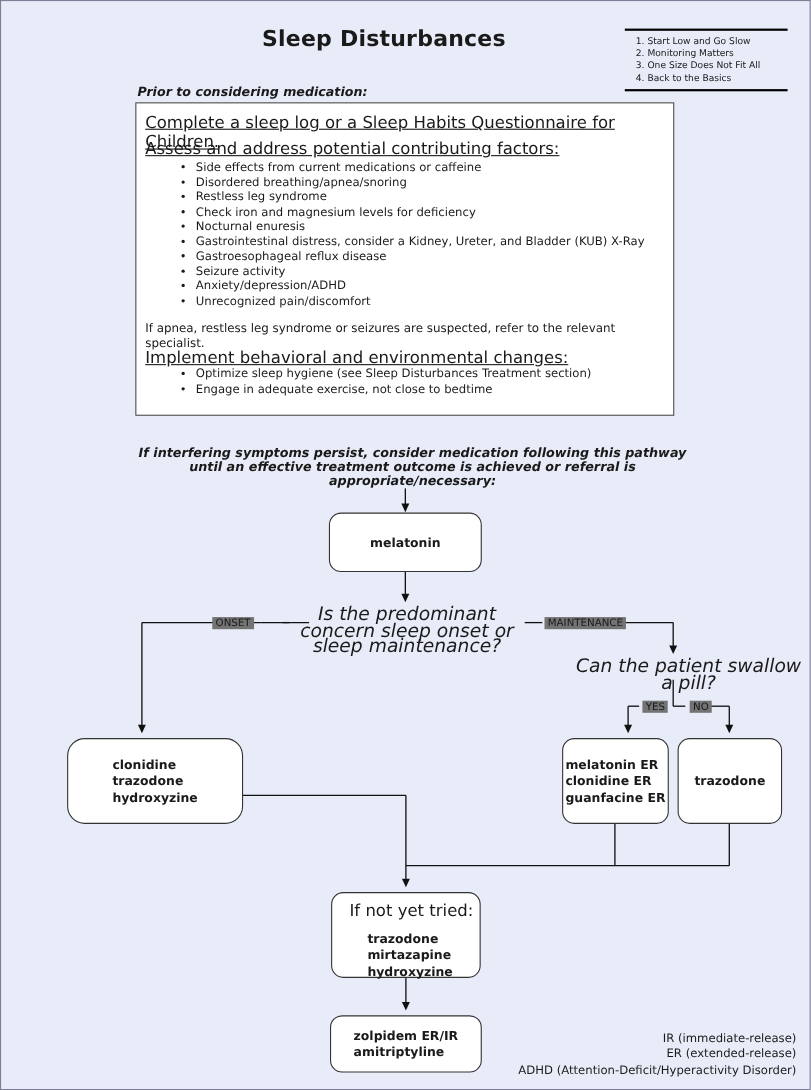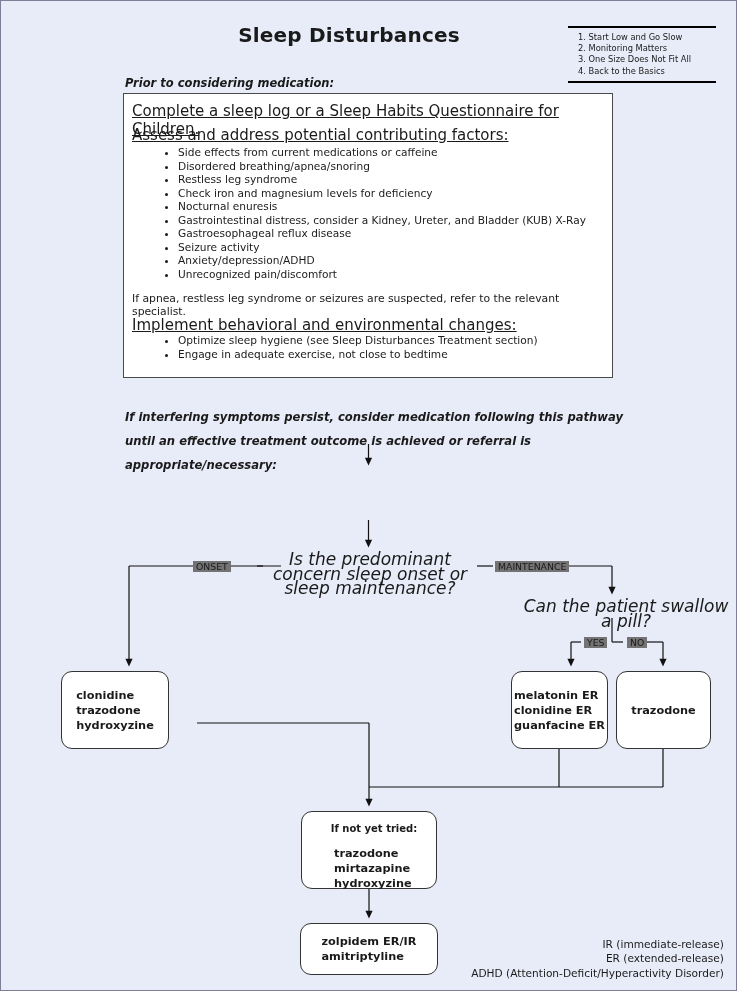--- a/index.html
+++ b/index.html
@@ -52,38 +52,38 @@
   }
   .blist li{font-size:10.6px;line-height:13.5px;}
   .ln3{position:absolute;left:8px;top:198px;font-size:10.8px;}
   .ln4{position:absolute;left:8px;top:222px;}
   .blist2{position:absolute;left:34px;top:240px;margin:0;padding:0 0 0 20px;}
   .blist2 li{font-size:10.6px;line-height:13.5px;}
 
   
   .persist{
     position:absolute;left:124px;top:404px;width:500px;
-    font-size:11.6px;font-weight:bold;font-style:italic;line-height:24px;
+    font-size:11.6px;font-weight:bold;font-style:italic;line-height:13px;text-align:center;
   }
 
   
   .node{
     position:absolute;background:#fff;border:1.3px solid #333;
     border-radius:11px;box-sizing:border-box;
     display:flex;align-items:center;justify-content:center;
     font-size:11.3px;font-weight:bold;line-height:15px;text-align:center;
   }
   #n-melatonin{left:298px;top:465px;width:139px;height:54px;}
-  #n-onsetmeds{left:60px;top:670px;width:108px;height:78px;}
+  #n-onsetmeds{left:60px;top:670px;width:160px;height:78px;border-radius:16px;}
   #n-er{left:510px;top:670px;width:97px;height:78px;}
   #n-trazodone{left:615px;top:670px;width:95px;height:78px;}
   #n-notyet{left:300px;top:810px;width:136px;height:78px;
     display:block;padding:9px 0 0 10px;}
   #n-zolpidem{left:299px;top:922px;width:138px;height:52px;}
-  .nyt-head{font-size:10px;font-weight:bold;display:block;}
+  .nyt-head{font-size:15px;font-weight:normal;display:block;}
   .nyt-body{display:block;margin-top:10px;margin-left:22px;font-weight:bold;
     font-size:11.3px;line-height:15px;text-align:left;}
 
   
   .qtext{
     position:absolute;font-size:17px;font-style:italic;line-height:14.5px;
     text-align:center;
   }
   #q-main{left:262px;top:551px;width:214px;}
   #q-swallow{left:515px;top:598px;width:220px;text-align:center;}
@@ -182,20 +182,23 @@
 
       <path d="M368,786 L662,786"></path>
 
       <path d="M196,722 L368,722"></path>
       <path d="M368,722 L368,802" marker-end="url(#ah)"></path>
 
       <path d="M368,888 L368,914" marker-end="url(#ah)"></path>
     </g>
   </svg>
 
+  <div class="node" id="n-melatonin">
+    <span>melatonin</span>
+  </div>
 
   <div class="qtext" id="q-main">Is the predominant concern sleep onset or sleep maintenance?</div>
   <div class="elabel" id="lab-onset">ONSET</div>
   <div class="elabel" id="lab-maint">MAINTENANCE</div>
 
   <div class="qtext" id="q-swallow">Can the patient swallow a pill?</div>
   <div class="elabel" id="lab-yes">YES</div>
   <div class="elabel" id="lab-no">NO</div>
 
   <div class="node" id="n-onsetmeds">

